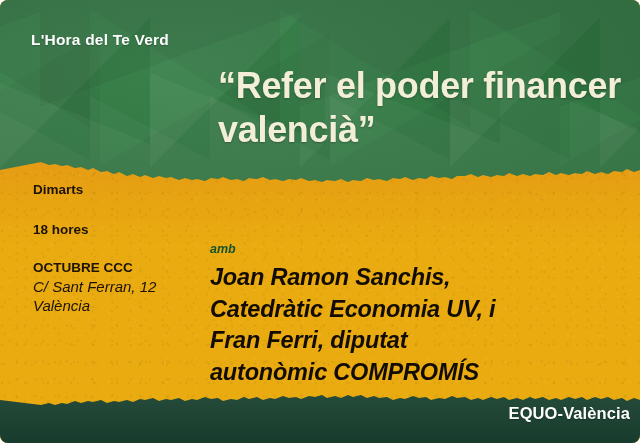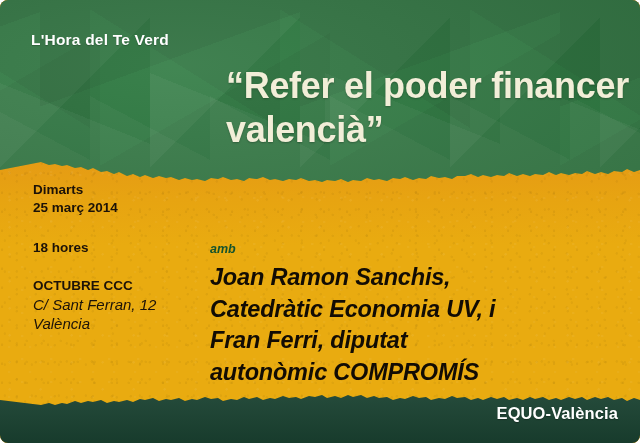--- a/index.html
+++ b/index.html
@@ -116,21 +116,21 @@
     font-size: 15.5px;
     font-weight: bold;
     color: #ffffff;
     letter-spacing: .2px;
     white-space: nowrap;
     text-shadow: 0 1px 1px rgba(0,0,0,.22);
   }
 
   .headline {
     position: absolute;
-    left: 226px;
+    left: 218px;
     top: 64px;
     width: 412px;
     font-size: 36px;
     line-height: 44px;
     font-weight: bold;
     color: #f2eed8;
     letter-spacing: -0.3px;
     text-shadow: 0 1px 2px rgba(0,0,0,.25);
   }
 
@@ -177,21 +177,21 @@
     font-size: 23.5px;
     line-height: 31.5px;
     font-style: italic;
     font-weight: bold;
     color: #120c04;
     letter-spacing: -0.2px;
   }
 
   .equo {
     position: absolute;
-    left: 4px;
+    left: 16px;
     top: 404px;
     width: 614px;
     text-align: right;
     font-size: 16.5px;
     font-weight: bold;
     color: #ffffff;
     letter-spacing: .1px;
     text-shadow: 0 1px 1px rgba(0,0,0,.3);
   }
 
@@ -245,21 +245,20 @@
   </div>
 
   <div class="layer-text">
 
     <div class="kicker">L'Hora del Te Verd</div>
 
     <div class="headline">“Refer el poder financer valencià”</div>
 
     <div class="info">
       <div class="line">Dimarts</div>
-      <div class="line">25 març 2014</div>
       <div class="gap-lg"></div>
       <div class="line">18 hores</div>
       <div class="gap-md"></div>
       <div class="line">OCTUBRE CCC</div>
       <div class="addr">C/ Sant Ferran, 12</div>
       <div class="addr">València</div>
     </div>
 
     <div class="speakers">
       <div class="amb">amb</div>

